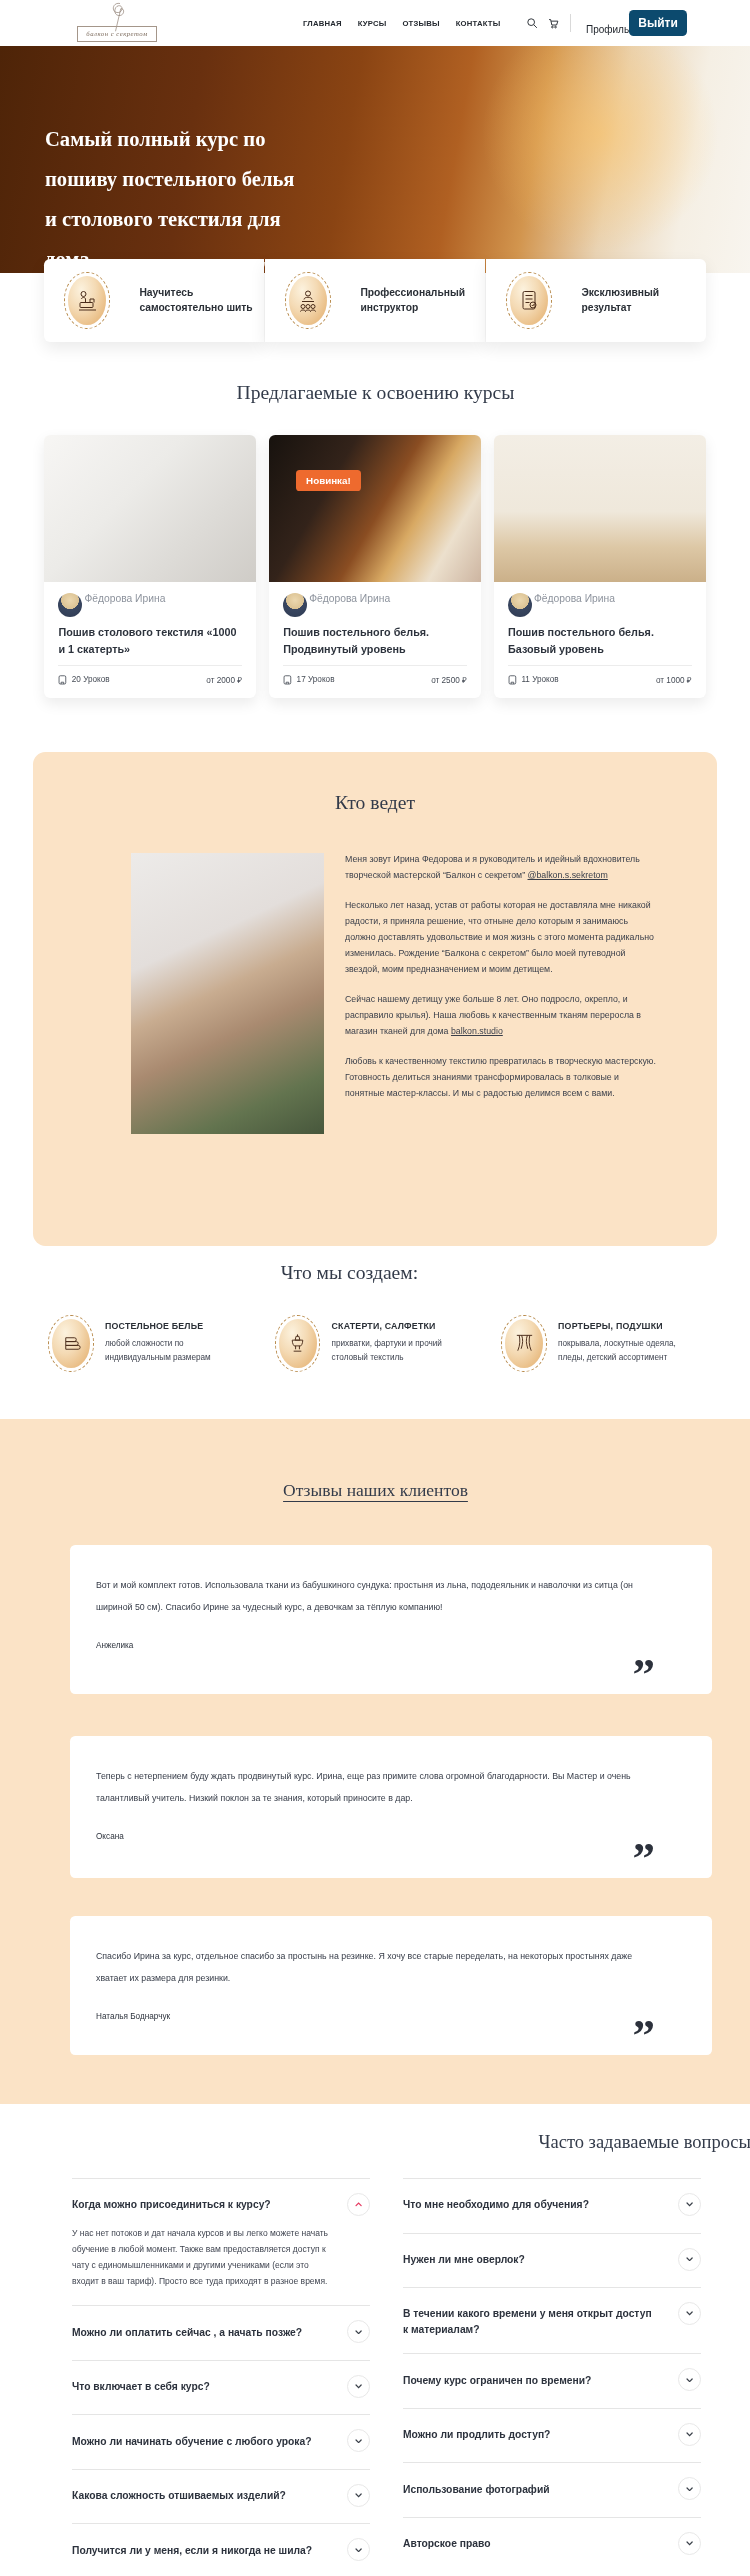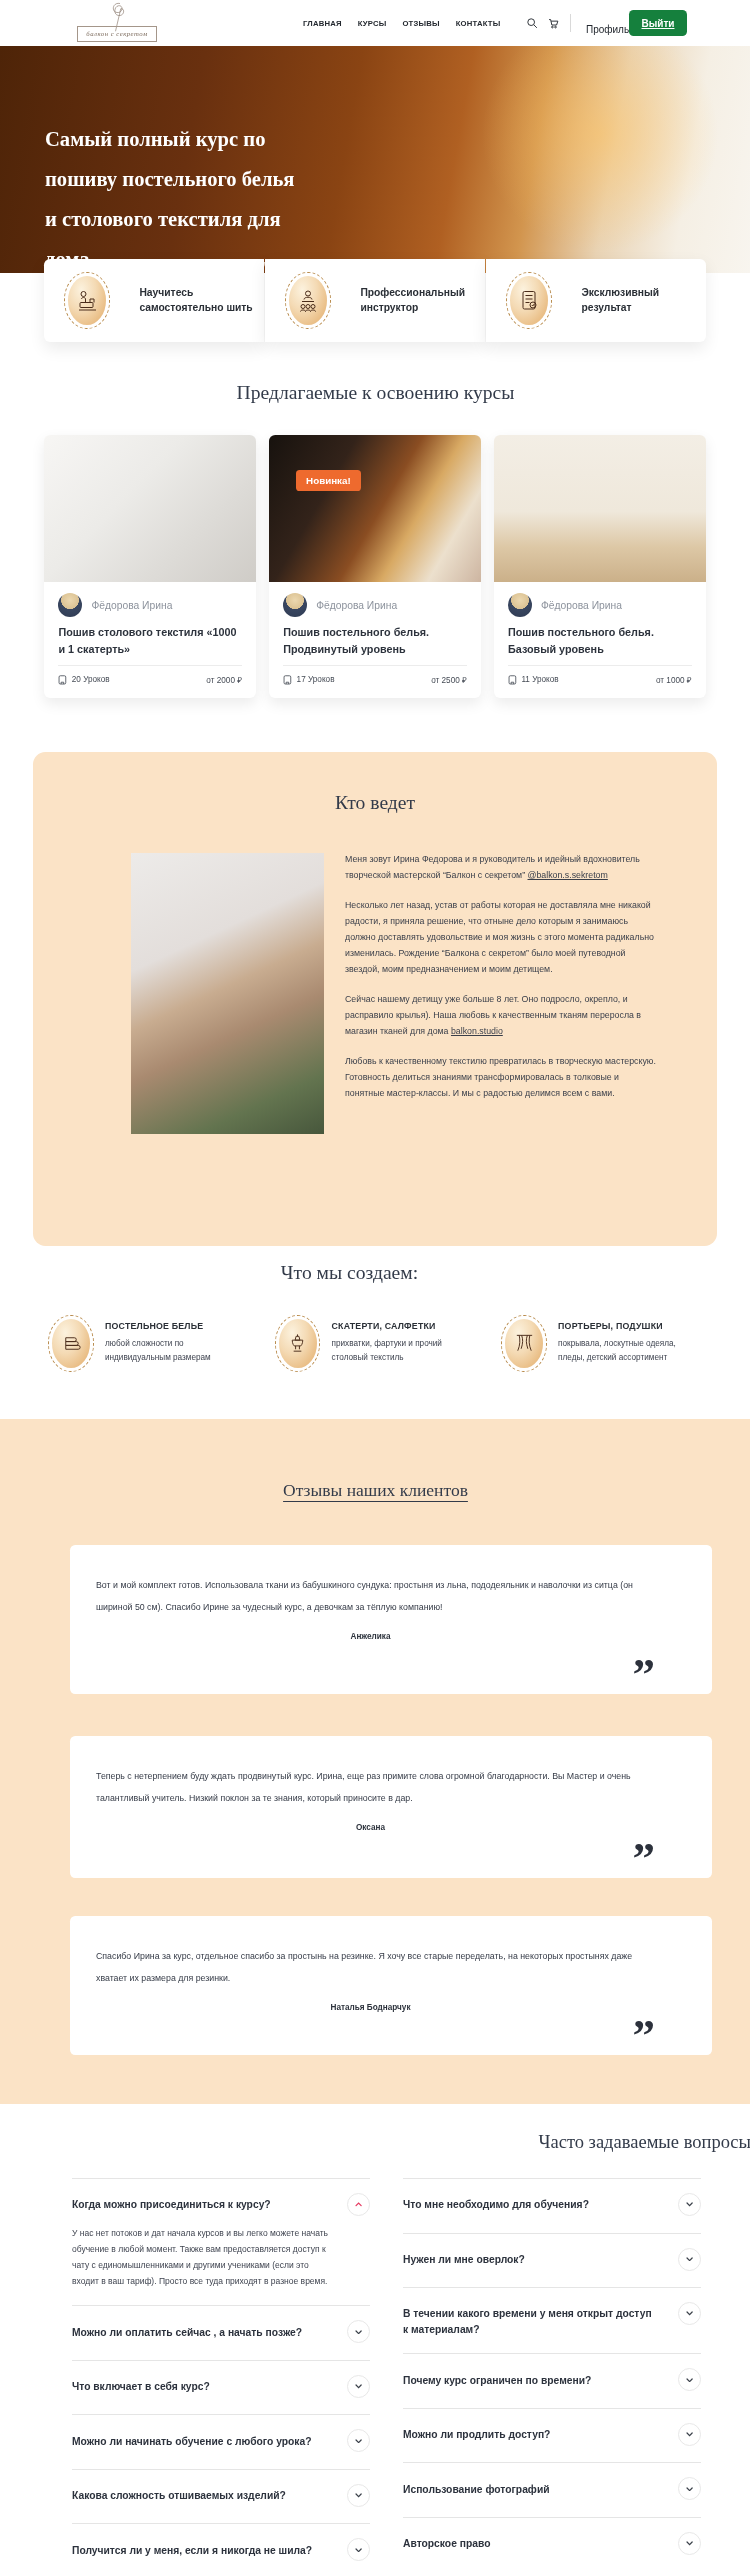--- a/index.html
+++ b/index.html
@@ -11,21 +11,21 @@
   .header { position:absolute; top:0; left:0; width:751px; height:46px; background:#fff; z-index:30; }
   .logo { position:absolute; left:77px; top:2.1px; width:80px; height:42px; text-align:center; cursor:pointer; }
   .logo-box { position:absolute; bottom:2.1px; left:0; width:80px; height:16.5px; border:0.5px solid #a4968a; display:flex; align-items:center; justify-content:center; }
   .logo-box span { font-family:"Liberation Serif", serif; font-style:italic; font-size:6.7px; color:#7d6c5e; letter-spacing:0.5px; }
   .nav { position:absolute; left:303px; top:0; height:46px; display:flex; align-items:center; gap:16px; }
   .nav a { font-size:7.7px; font-weight:bold; color:#23282f; text-decoration:none; letter-spacing:0.2px; cursor:pointer; }
   .hicons { position:absolute; left:526px; top:0; height:46px; display:flex; align-items:center; gap:8.2px; color:#23282f; }
   .hicons svg { cursor:pointer; }
   .hdivider { position:absolute; left:570px; top:14.4px; width:0.5px; height:17.5px; background:#d9d9d9; }
   .profile { position:absolute; left:586px; top:0; height:58px; display:flex; align-items:center; font-size:10px; color:#23282f; cursor:pointer; }
-  .logout-btn { position:absolute; left:629px; top:10.3px; width:58px; height:26px; background:#15803d; border:none; border-radius:4.6px; color:#fff; font-size:10px; font-weight:bold; font-family:"Liberation Sans",sans-serif; cursor:pointer;text-decoration:underline; }
+  .logout-btn { position:absolute; left:629px; top:10.3px; width:58px; height:26px; background:#0c4a6e; border:none; border-radius:4.6px; color:#fff; font-size:12px; font-weight:bold; font-family:"Liberation Sans",sans-serif; cursor:pointer; }
 
   
   .hero { position:absolute; top:46px; left:0; width:751px; height:227px;
     background:
       radial-gradient(circle at 600px 88px, rgba(255,196,98,.55) 0, rgba(255,176,66,0) 118px),
       linear-gradient(100deg, #4e2408 0%, #69300f 26%, #8a4413 46%, #b06022 60%, #d2954e 70%, #e9d3b4 80%, #f5efe4 90%, #f8f5ef 100%);
   }
   .hero-title { position:absolute; left:45px; top:73px; width:263px; font-size:20.6px; line-height:40px; font-weight:bold; color:#ffffff; font-family:"Liberation Serif",serif; }
   .hero-sub { position:absolute; left:45px; top:206px; width:299px; font-size:8.8px; line-height:25px; color:#f8f1e7; }
 
@@ -43,21 +43,21 @@
   
   .courses-title { position:absolute; top:380px; left:0; width:751px; text-align:center; font-size:19.6px; line-height:25px; }
   .course-cards { position:absolute; top:435px; left:44px; width:662px; display:grid; grid-template-columns:1fr 1fr 1fr; gap:12.4px; }
   .ccard { background:#fff; border-radius:6.2px; overflow:hidden; box-shadow:0 5.2px 13.4px rgba(0,0,0,.08); cursor:pointer; }
   .cimg { position:relative; height:147px; }
   .cimg1 { background:linear-gradient(135deg,#f7f6f4 0%,#ecebe8 40%,#dddbd7 70%,#cfccc7 100%); }
   .cimg2 { background:linear-gradient(120deg,#17120e 0%,#33231a 30%,#8a4d22 52%,#d8a963 66%,#ece0cd 82%,#cdb5a1 100%); }
   .cimg3 { background:linear-gradient(180deg,#f3eee5 0%,#efe8db 52%,#ddc8a6 76%,#cbb089 100%); }
   .badge { position:absolute; left:27px; top:35px; background:#ee6a2e; color:#fff; font-size:9.8px; font-weight:bold; padding:5.2px 10.3px; border-radius:3.6px; }
   .cbody { padding:11.3px 14.4px 12.4px; }
-  .crs-author { display:flex; align-items:center; gap:9px; margin-bottom:7.2px; }
+  .crs-author { display:flex; gap:2px; margin-bottom:7.2px; }
   .avatar { width:24px; height:24px; border-radius:50%; background:radial-gradient(circle at 50% 30%, #ecd8b0 0%, #dcc394 42%, #394660 44%, #2e3a52 100%); }
   .crs-author span { font-size:10.3px; color:#8d939d; }
   .crs-title { font-size:10.8px; font-weight:bold; color:#2d333d; line-height:1.5; min-height:33px; }
   .cdivider { border-top:0.5px solid #ececec; margin:7.7px 0 8.2px; }
   .cfoot { display:flex; justify-content:space-between; align-items:center; font-size:8.2px; color:#454b55; }
   .lessons { display:flex; align-items:center; gap:4.6px; }
 
   
   .about { position:absolute; top:752px; left:33px; width:684px; height:494px; background:#fbe3c6; border-radius:12.4px; }
   .about-title { position:absolute; top:40px; left:0; width:100%; text-align:center; font-size:19.6px; }
@@ -75,21 +75,21 @@
   .citem-desc { font-size:8.2px; line-height:14px; color:#3f4450; max-width:118px; }
 
   
   .reviews { position:absolute; top:1419px; left:0; width:751px; height:685px; background:#fbe3c6; }
   .reviews-title { position:absolute; top:61px; left:0; width:100%; text-align:center; font-size:17.5px; text-decoration:underline; text-underline-offset:5.2px; }
   .rcard { position:absolute; left:70px; width:642px; background:#fff; border-radius:5.2px; padding:30px 67px 15.5px 26px; }
   .rcard1 { top:126px; height:149px; }
   .rcard2 { top:317px; height:142px; }
   .rcard3 { top:497px; height:139px; }
   .rtext { font-size:8.8px; line-height:21.6px; color:#353b47; }
-  .rauthor { font-size:8.2px; font-weight:bold; color:#2d333d; margin-top:14px;text-align:center; }
+  .rauthor { font-size:8.2px; font-weight:normal; color:#2d333d; margin-top:23px; }
   .rquote { position:absolute; right:57px; bottom:-3.1px; font-family:"Liberation Serif",serif; font-weight:bold; font-size:45px; color:#2c313c; line-height:1; }
 
   
   .faq-title { position:absolute; top:2132px; left:0; width:751px; text-align:right; font-size:18.5px; }
   .faq-cols { position:absolute; top:2178px; left:72px; width:629px; display:flex; gap:33px; align-items:flex-start; }
   .faq-col { width:298px; }
   .faq-item { border-top:0.5px solid #e5e5e5; padding:14px 0 16.5px; display:flex; justify-content:space-between; align-items:flex-start; cursor:pointer; }
   .faq-qwrap { width:86%; }
   .faq-q { font-size:10.3px; font-weight:bold; color:#2c323d; line-height:1.5; padding-top:4.1px; }
   .faq-a { margin-top:12.4px; font-size:8.5px; line-height:16px; color:#3f4450; width:100%; }

